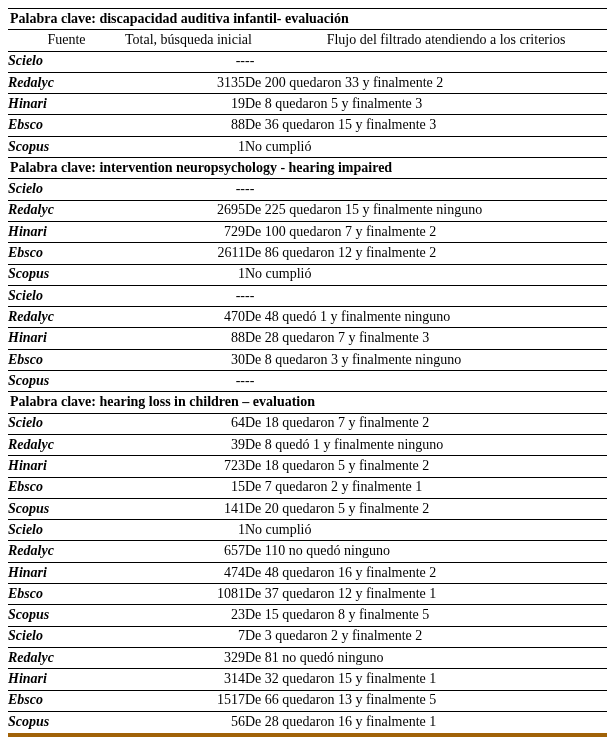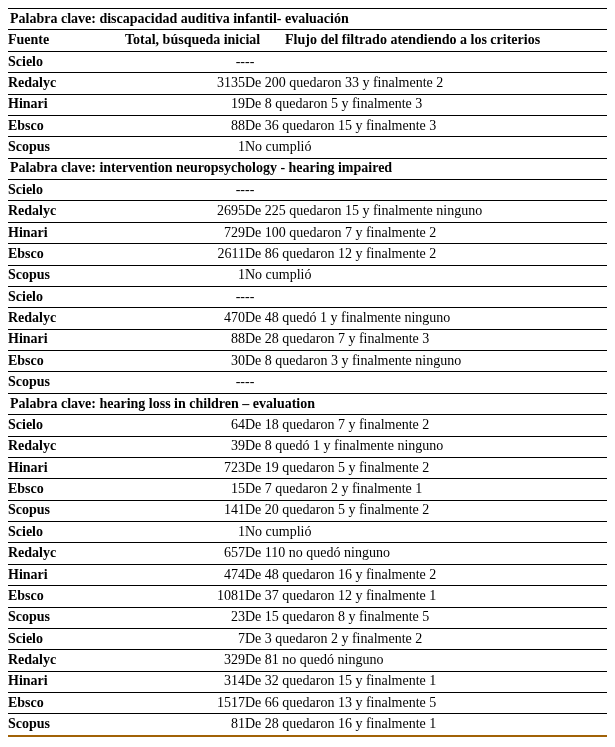--- a/index.html
+++ b/index.html
@@ -21,48 +21,49 @@
   }
   table.results {
     position: absolute;
     left: 8px;
     top: 8px;
     width: 599px;
     height: 729px;
     border-collapse: collapse;
     table-layout: fixed;
     font-size: 14px;
-    border-bottom: 2px solid #a16207;
+    border-bottom: 4px solid #a16207;
   }
   table.results td {
     border-top: 1px solid #000000;
     padding: 0;
     vertical-align: middle;
     line-height: 1.05;
     overflow: visible;
     white-space: nowrap;
   }
   col.c1 { width: 117px; }
   col.c2 { width: 120px; }
   col.c3 { width: 362px; }
 
   tr.kw td {
     font-weight: bold;
     text-align: left;
     padding-left: 2px;
   }
   tr.hdr td {
-    font-weight: bold;
-    text-align: left;
+    font-weight: normal;
+    text-align: center;
   }
   tr.hdr td.h-flow { padding-left: 40px; }
 
   td.c-source {
     font-weight: bold;
     padding-left: 6px;
+    font-style: italic;
   }
   td.c-total {
     text-align: right;
     padding-right: 8px;
   }
   td.c-flow {
     padding-left: 40px;
   }
 </style>
 </head>
@@ -171,21 +172,21 @@
           <td class="c-flow">De 18 quedaron 7 y finalmente 2</td>
         </tr>
         <tr>
           <td class="c-source">Redalyc</td>
           <td class="c-total">39</td>
           <td class="c-flow">De 8 quedó 1 y finalmente ninguno</td>
         </tr>
         <tr>
           <td class="c-source">Hinari</td>
           <td class="c-total">723</td>
-          <td class="c-flow">De 19 quedaron 5 y finalmente 2</td>
+          <td class="c-flow">De 18 quedaron 5 y finalmente 2</td>
         </tr>
         <tr>
           <td class="c-source">Ebsco</td>
           <td class="c-total">15</td>
           <td class="c-flow">De 7 quedaron 2 y finalmente 1</td>
         </tr>
         <tr>
           <td class="c-source">Scopus</td>
           <td class="c-total">141</td>
           <td class="c-flow">De 20 quedaron 5 y finalmente 2</td>
@@ -230,18 +231,18 @@
           <td class="c-total">314</td>
           <td class="c-flow">De 32 quedaron 15 y finalmente 1</td>
         </tr>
         <tr>
           <td class="c-source">Ebsco</td>
           <td class="c-total">1517</td>
           <td class="c-flow">De 66 quedaron 13 y finalmente 5</td>
         </tr>
         <tr>
           <td class="c-source">Scopus</td>
-          <td class="c-total">81</td>
+          <td class="c-total">56</td>
           <td class="c-flow">De 28 quedaron 16 y finalmente 1</td>
         </tr>
       </tbody>
   </table>
 </div>
 
 </body></html>

